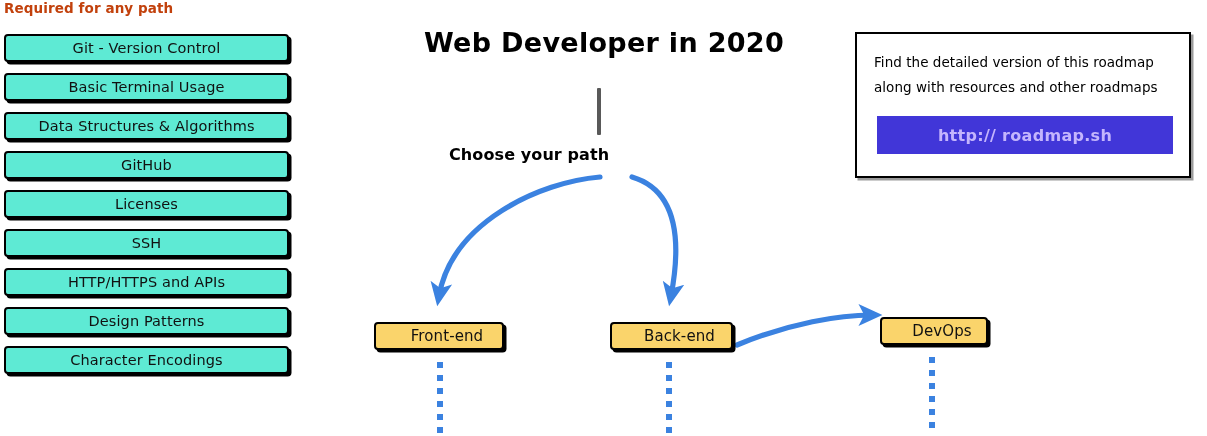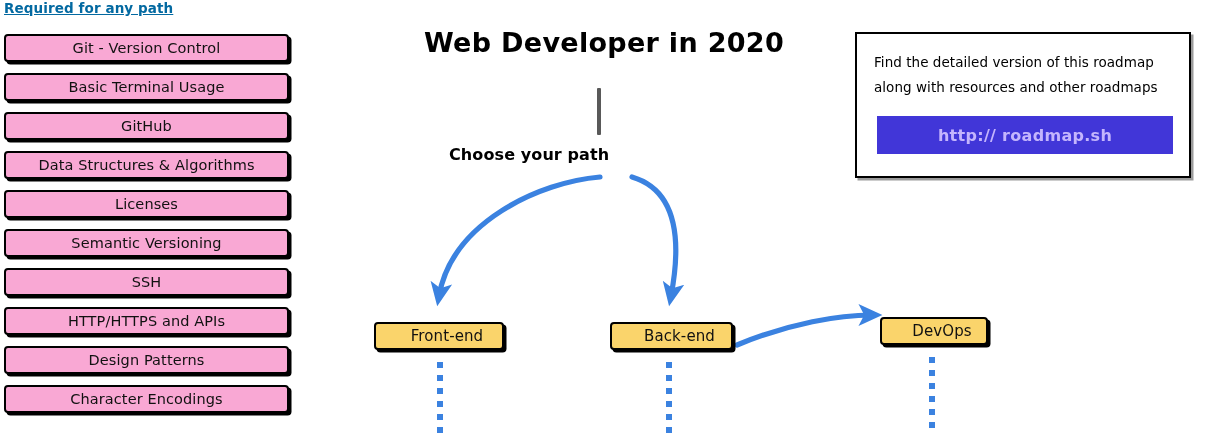--- a/index.html
+++ b/index.html
@@ -22,38 +22,37 @@
     left: 0px;
     top: 0px;
     width: 300px;
   }
   #required-heading {
     position: absolute;
     left: 4px;
     top: 0px;
     font-size: 13.5px;
     font-weight: 700;
-    color: #0369a1;
-    letter-spacing: 0.1px;
-    white-space: nowrap;
-    text-decoration: underline;
+    color: #c2410c;
+    letter-spacing: 0.1px;
+    white-space: nowrap;
   }
   #required-list {
     position: absolute;
     left: 4px;
     top: 34px;
     width: 285px;
   }
   .skill-box {
     position: relative;
     box-sizing: border-box;
     width: 285px;
     height: 28px;
     margin-bottom: 11px;
-    background: #f9a8d4;
+    background: #5eead4;
     border: 2.6px solid #000000;
     border-radius: 4px;
     box-shadow: 2.5px 2.5px 0 0 #000000;
     display: flex;
     align-items: center;
     justify-content: center;
   }
   .skill-box .skill-label {
     font-size: 14.5px;
     font-weight: 400;
@@ -191,30 +190,27 @@
   <div id="required-heading">Required for any path</div>
 
   <div id="required-list">
     <div class="skill-box">
       <span class="skill-label">Git - Version Control</span>
     </div>
     <div class="skill-box">
       <span class="skill-label">Basic Terminal Usage</span>
     </div>
     <div class="skill-box">
+      <span class="skill-label">Data Structures &amp; Algorithms</span>
+    </div>
+    <div class="skill-box">
       <span class="skill-label">GitHub</span>
     </div>
     <div class="skill-box">
-      <span class="skill-label">Data Structures &amp; Algorithms</span>
-    </div>
-    <div class="skill-box">
       <span class="skill-label">Licenses</span>
-    </div>
-    <div class="skill-box">
-      <span class="skill-label">Semantic Versioning</span>
     </div>
     <div class="skill-box">
       <span class="skill-label">SSH</span>
     </div>
     <div class="skill-box">
       <span class="skill-label">HTTP/HTTPS and APIs</span>
     </div>
     <div class="skill-box">
       <span class="skill-label">Design Patterns</span>
     </div>

